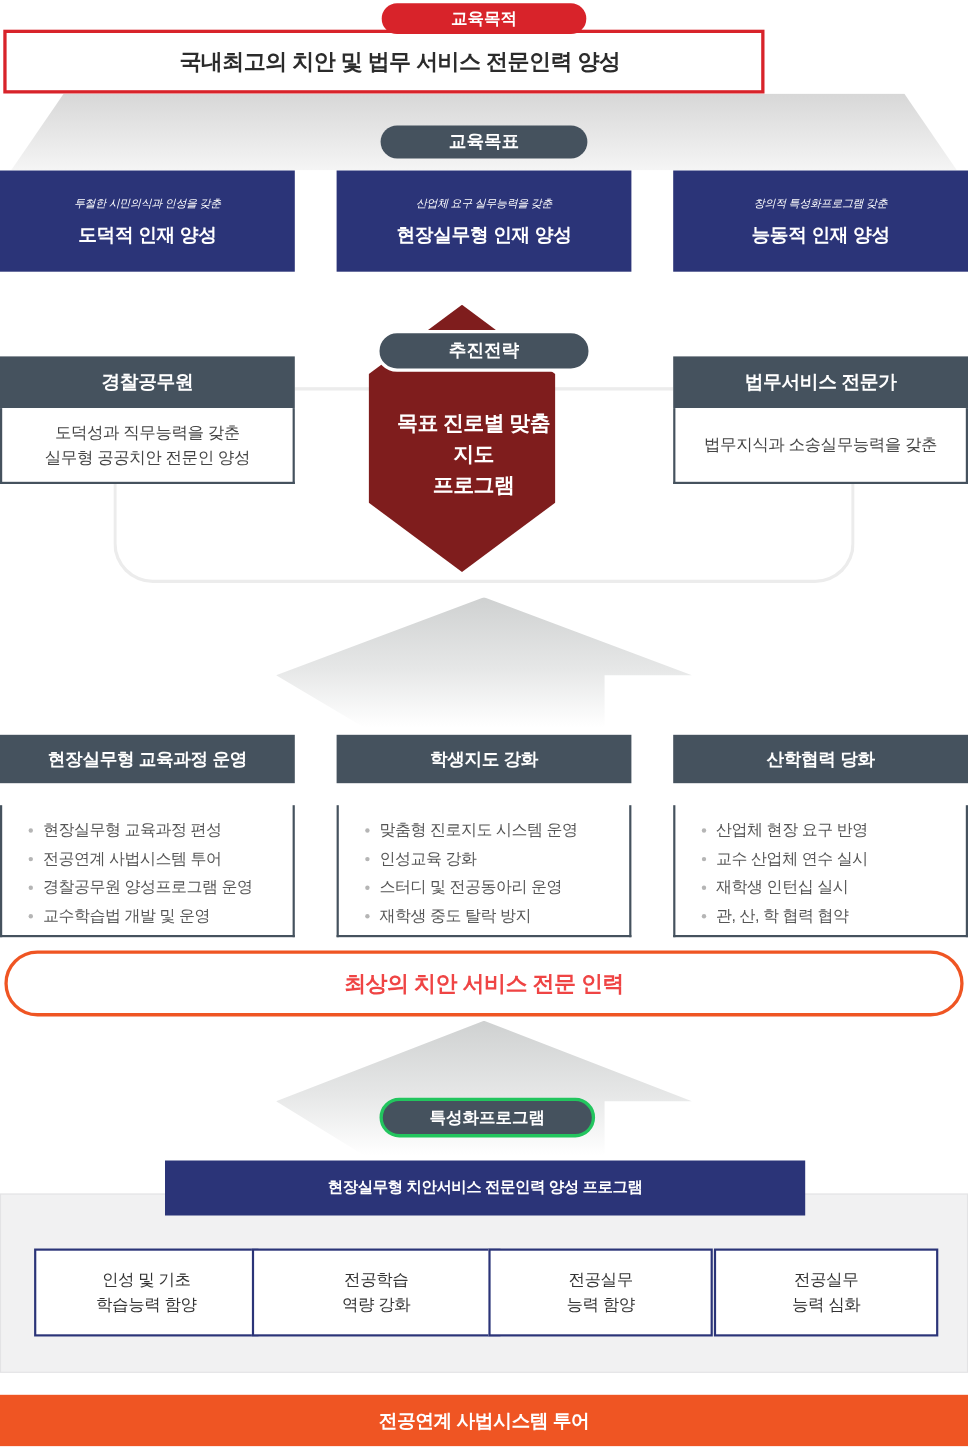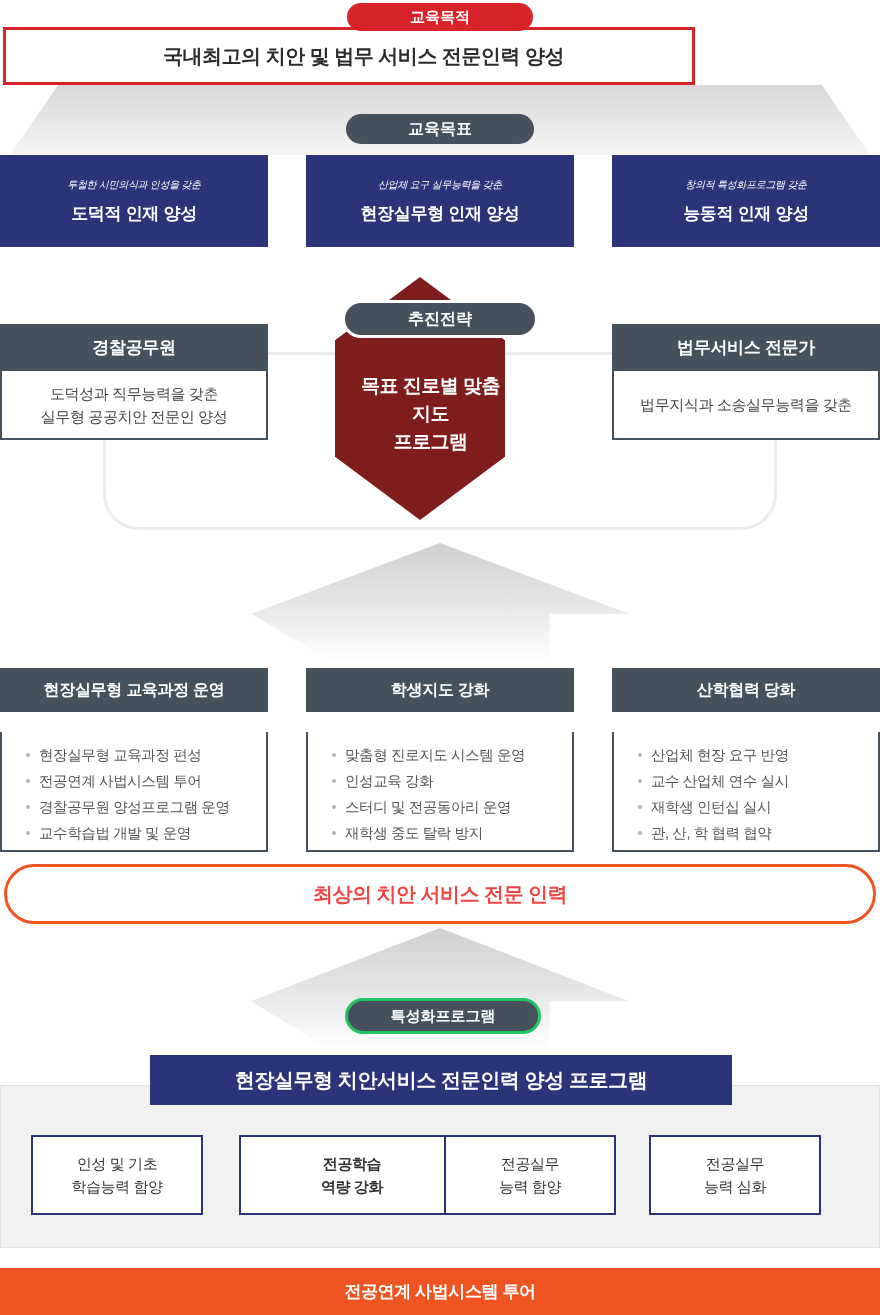--- a/index.html
+++ b/index.html
@@ -59,22 +59,22 @@
   .prog-body li::before{content:"";position:absolute;left:0;top:11px;width:4px;height:4px;border-radius:50%;background:#b5b5b5;}
 
   
   .outcome{left:4px;top:864px;width:872px;height:60px;border:3px solid #ef5523;border-radius:31px;background:#fff;z-index:2;
     font-size:20px;font-weight:bold;color:#ef4444;letter-spacing:-0.5px;}
 
   .pill-special{left:345px;top:998px;width:196px;height:36px;border:3px solid #22c55e;border-radius:19px;z-index:5;font-size:15px;}
 
   
   .special-panel{left:0;top:1085px;width:880px;height:163px;background:#f1f1f2;border:1px solid #e3e3e5;z-index:1;}
-  .special-header{left:150px;top:1055px;width:582px;height:50px;background:#2b3478;color:#fff;font-size:20px;font-weight:bold;z-index:3;letter-spacing:-0.4px;}
-  .step-box{top:1135px;width:172px;height:80px;background:#fff;border:2px solid #2b3478;z-index:2;flex-direction:column;
+  .special-header{left:150px;top:1055px;width:582px;height:50px;background:#2b3478;color:#fff;font-size:14px;font-weight:bold;z-index:3;letter-spacing:-0.4px;}
+  .step-box{top:1135px;width:204px;height:80px;background:#fff;border:2px solid #2b3478;z-index:2;flex-direction:column;
     font-size:15px;color:#333;line-height:23px;letter-spacing:-0.4px;}
 
   
   .bottom-bar{left:0;top:1268px;width:880px;height:47px;background:#ef5523;color:#fff;font-size:17px;font-weight:bold;z-index:2;letter-spacing:-0.4px;}
 </style>
 </head>
 <body>
 
 <div class="canvas">
 
@@ -162,21 +162,21 @@
   <div class="abs up-arrow arrow2"></div>
   <div class="abs flexc pill pill-slate pill-special">특성화프로그램</div>
 
   <div class="abs special-panel"></div>
   <div class="abs flexc special-header">현장실무형 치안서비스 전문인력 양성 프로그램</div>
 
   <div class="abs flexc step-box" style="left:31px;">
     <span>인성 및 기초</span>
     <span>학습능력 함양</span>
   </div>
-  <div class="abs flexc step-box" style="left:239px;width:226px;font-weight:bold;">
+  <div class="abs flexc step-box" style="left:229px;width:226px;">
     <span>전공학습</span>
     <span>역량 강화</span>
   </div>
   <div class="abs flexc step-box" style="left:444px;">
     <span>전공실무</span>
     <span>능력 함양</span>
   </div>
   <div class="abs flexc step-box" style="left:649px;">
     <span>전공실무</span>
     <span>능력 심화</span>

